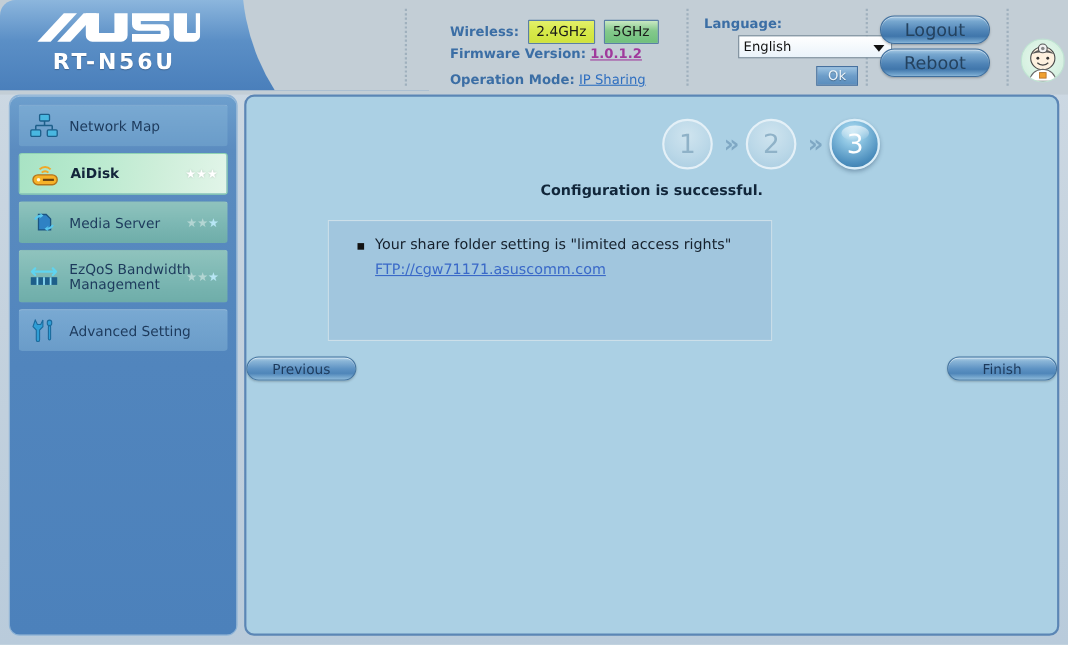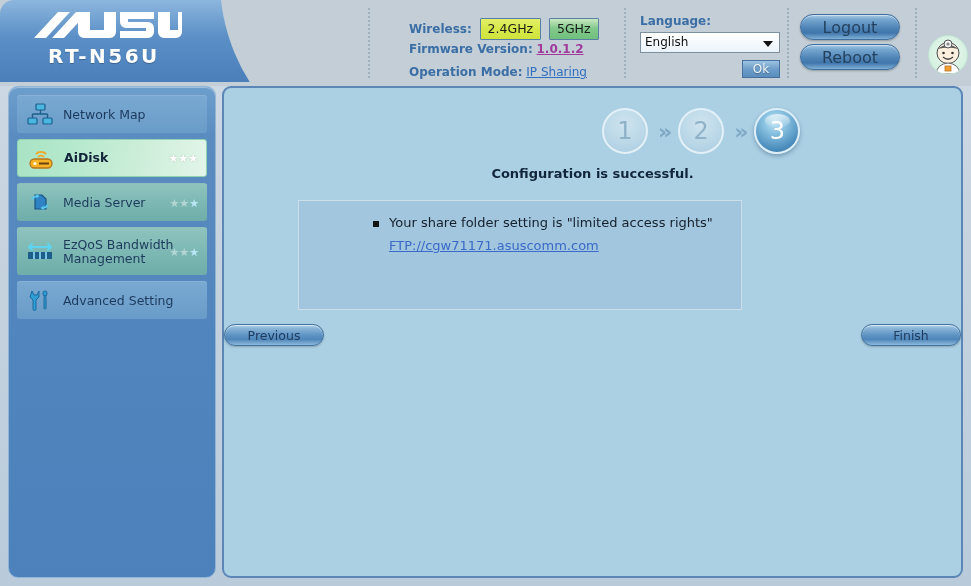--- a/index.html
+++ b/index.html
@@ -78,20 +78,21 @@
   .lang-block { position: absolute; left: 640px; top: 14px; }
   .lang-label { color: #3b6ea5; font-weight: bold; font-size: 12px; margin-bottom: 4px; }
   .lang-select {
     width: 140px; height: 21px;
     border: 1px solid #7e8f9d;
     background: linear-gradient(180deg,#ffffff 0%, #eaf3fa 100%);
     font-size: 12px; color: #111; padding-left:4px;
     position: relative;
     line-height: 19px;
     font-family:"DejaVu Sans",sans-serif;
+    margin-left:31px;
   }
   .lang-select .caret {
     position:absolute; right:6px; top:8px;
     width:0;height:0;border-left:5px solid transparent;border-right:5px solid transparent;
     border-top:6px solid #111;
   }
   .ok-btn {
     position:absolute; left: 742px; top: 60px;
     width: 38px; height: 18px;
     border:1px solid #46719f;
@@ -203,24 +204,23 @@
   }
   .chev { color: #7fa8c4; font-size: 22px; font-weight: bold; letter-spacing:-4px; }
 
   .headline {
     position:absolute; left:0; right:0; top: 78px;
     text-align:center; font-size: 13px; font-weight:bold; color:#11263a;
   }
 
   .infobox {
     position:absolute; left: 74px; top: 112px;
-    width: 444px; height: 110px;
+    width: 404px; height: 110px;
     background: #a1c6de;
     border: 1px solid #ccdfe9;
-    padding-left: 48px;
   }
   .infobox ul { list-style: none; margin: 14px 0 0 24px; }
   .infobox li { position:relative; font-size: 13px; color:#15202c; margin-bottom: 10px; padding-left: 18px;}
   .infobox li:before{
     content:""; position:absolute; left:2px; top:6px; width:6px;height:6px;background:#121212;
   }
   .ftp-link {
     display:block; margin-left: 42px; margin-top:-2px;
     color:#3a69c8; text-decoration:underline; font-size:13px;
   }

